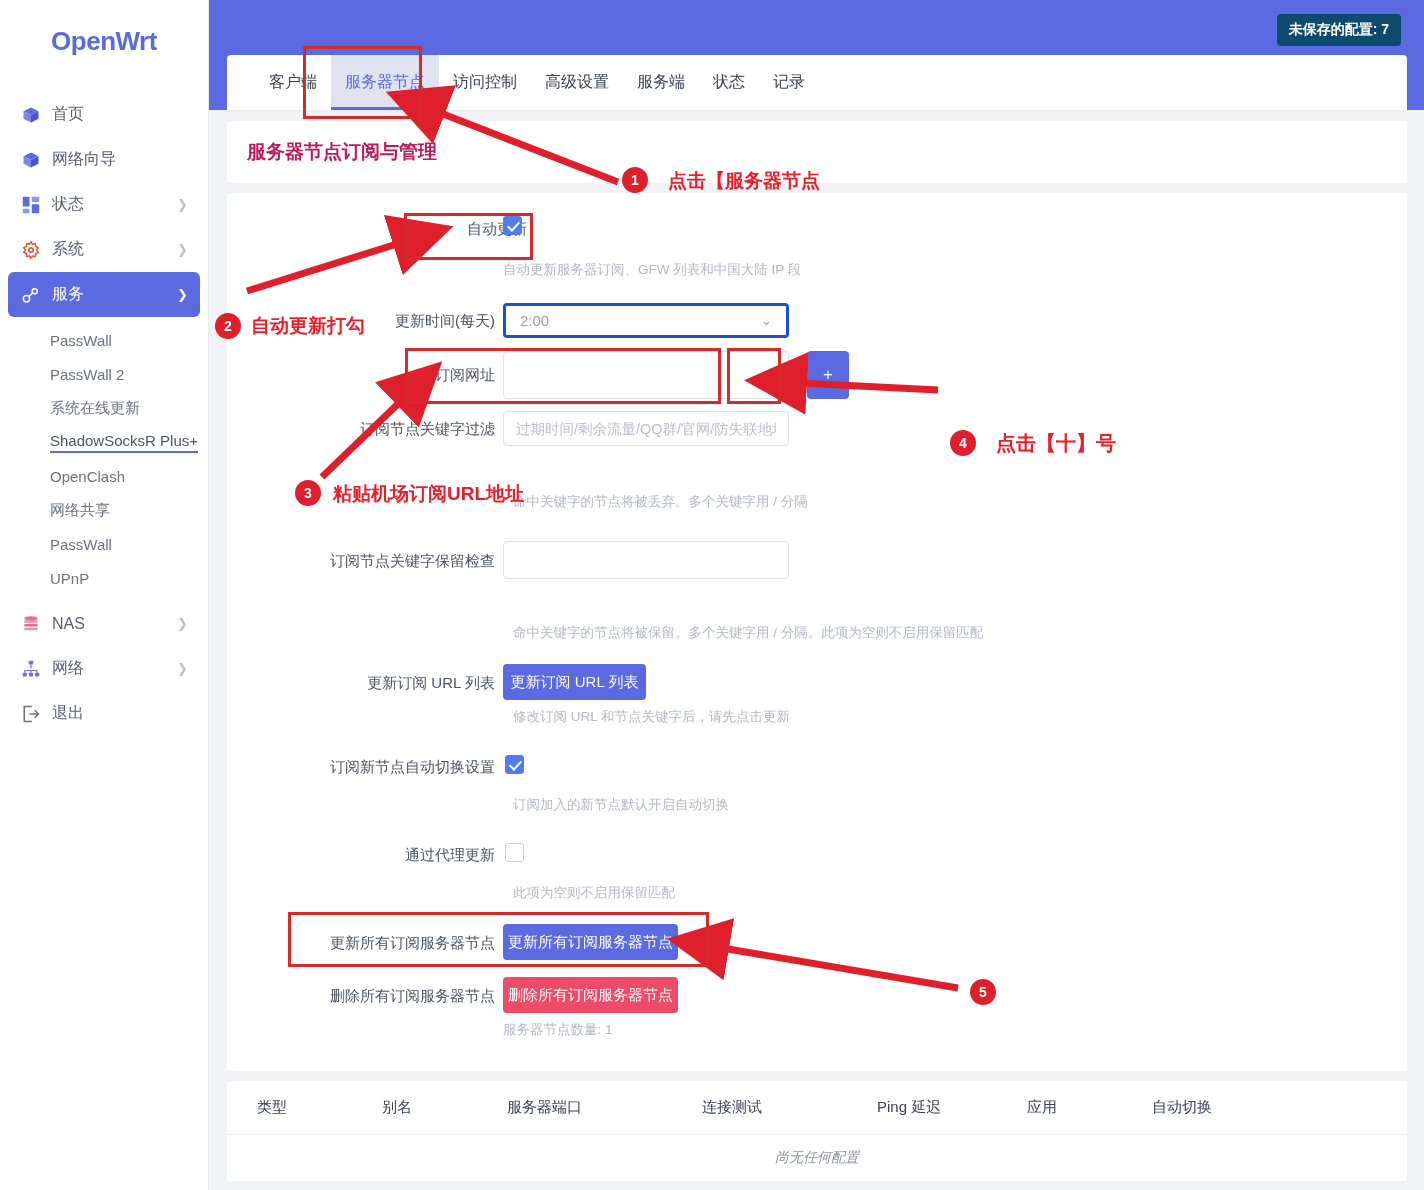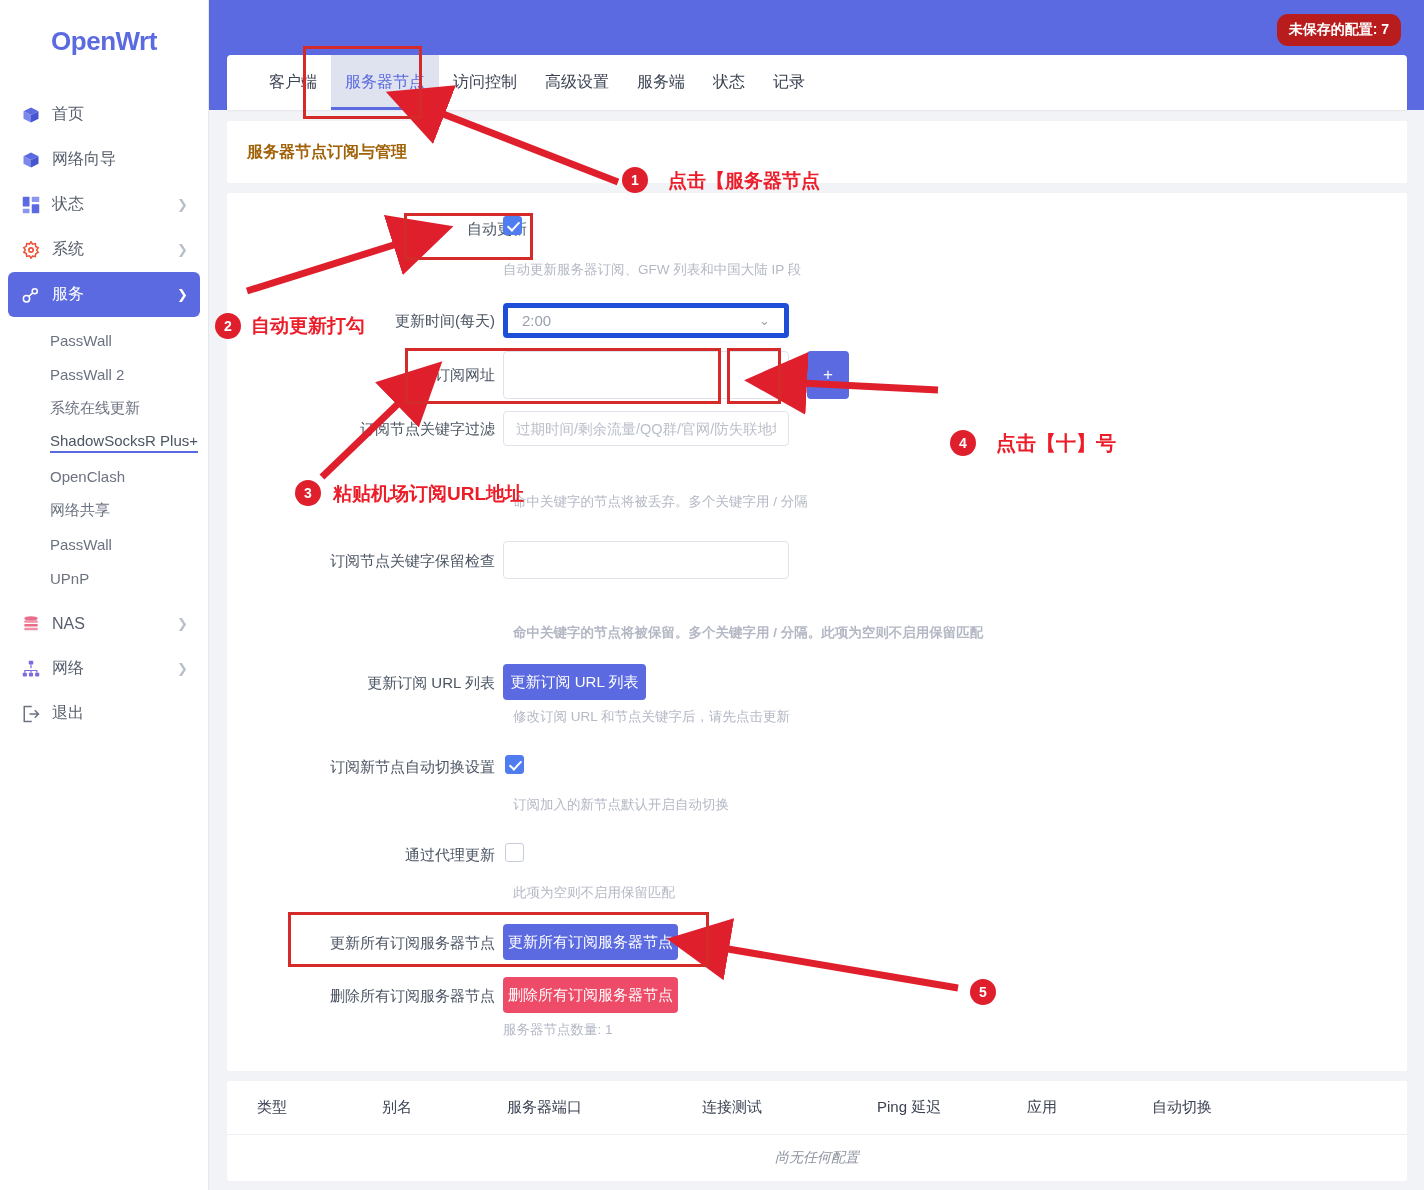--- a/index.html
+++ b/index.html
@@ -70,23 +70,23 @@
     width: 1215px; height: 1190px;
     background: #f2f3f7;
   }
   #topbar {
     position: absolute; left: 0; top: 0;
     width: 1215px; height: 110px;
     background: #5b6ae0;
   }
   #unsaved-badge {
     position: absolute; right: 23px; top: 14px;
-    background: #b91c1c; color: #ffffff;
+    background: #0c4a6e; color: #ffffff;
     font-size: 14px; font-weight: bold;
-    border-radius: 11px;
+    border-radius: 4px;
     padding: 7px 12px;
     white-space: nowrap;
   }
   #tabs-card {
     position: absolute; left: 18px; top: 55px;
     width: 1180px; height: 55px;
     background: #ffffff;
     border-radius: 4px 4px 0 0;
     display: flex; align-items: stretch;
     padding-left: 28px;
@@ -109,21 +109,21 @@
 
   
   #title-card {
     position: absolute; left: 18px; top: 121px;
     width: 1180px; height: 62px;
     background: #ffffff;
     display: flex; align-items: center;
     padding-left: 20px;
     border-radius: 3px;
   }
-  #page-title { font-size: 16px; font-weight: bold; color: #a16207; }
+  #page-title { font-size: 19px; font-weight: bold; color: #be185d; }
 
   #form-card {
     position: absolute; left: 18px; top: 193px;
     width: 1180px; height: 878px;
     background: #ffffff;
     border-radius: 3px;
   }
 
   .row {
     position: absolute;
@@ -169,21 +169,21 @@
     border-radius: 4px;
     background: #ffffff;
     font-size: 14.5px;
     color: #5b6271;
     padding: 0 12px;
     outline: none;
     font-family: "Liberation Sans", "DejaVu Sans", sans-serif;
   }
   .txt::placeholder { color: #b9bec9; }
   .sel {
-    border: 5px solid #1d4ed8;
+    border: 3px solid #1d4ed8;
     border-radius: 4px;
     background: #ffffff;
     font-size: 15px; color: #9aa0ae;
     padding: 0 14px;
     display: flex; align-items: center; justify-content: space-between;
     cursor: pointer;
   }
   .sel .chev-d { color: #9aa0ae; font-size: 13px; }
 
   .btn {
@@ -441,21 +441,21 @@
       <div class="row" style="left:0; top:226px; width:268px; justify-content:flex-end;">
         <span class="f-label">订阅节点关键字过滤</span>
       </div>
       <input class="txt" style="position: absolute; left: 276px; top: 218px; width: 286px; height: 35px;" placeholder="过期时间/剩余流量/QQ群/官网/防失联地址">
       <div class="hint" style="left:286px; top:300px;text-align:center;">命中关键字的节点将被丢弃。多个关键字用 / 分隔</div>
 
       <div class="row" style="left:0; top:358px; width:268px; justify-content:flex-end;">
         <span class="f-label">订阅节点关键字保留检查</span>
       </div>
       <input class="txt" style="position: absolute; left: 276px; top: 348px; width: 286px; height: 38px;" placeholder="">
-      <div class="hint" style="left:286px; top:431px;font-weight:bold;">命中关键字的节点将被保留。多个关键字用 / 分隔。此项为空则不启用保留匹配</div>
+      <div class="hint" style="left:286px; top:431px;">命中关键字的节点将被保留。多个关键字用 / 分隔。此项为空则不启用保留匹配</div>
 
       <div class="row" style="left:0; top:480px; width:268px; justify-content:flex-end;">
         <span class="f-label">更新订阅 URL 列表</span>
       </div>
       <button class="btn btn-primary" style="position:absolute; left:276px; top:471px; width:143px; height:36px;">
         <span>更新订阅 URL 列表</span>
       </button>
       <div class="hint" style="left:286px; top:515px;">修改订阅 URL 和节点关键字后，请先点击更新</div>
 
       <div class="row" style="left:0; top:564px; width:268px; justify-content:flex-end;">

